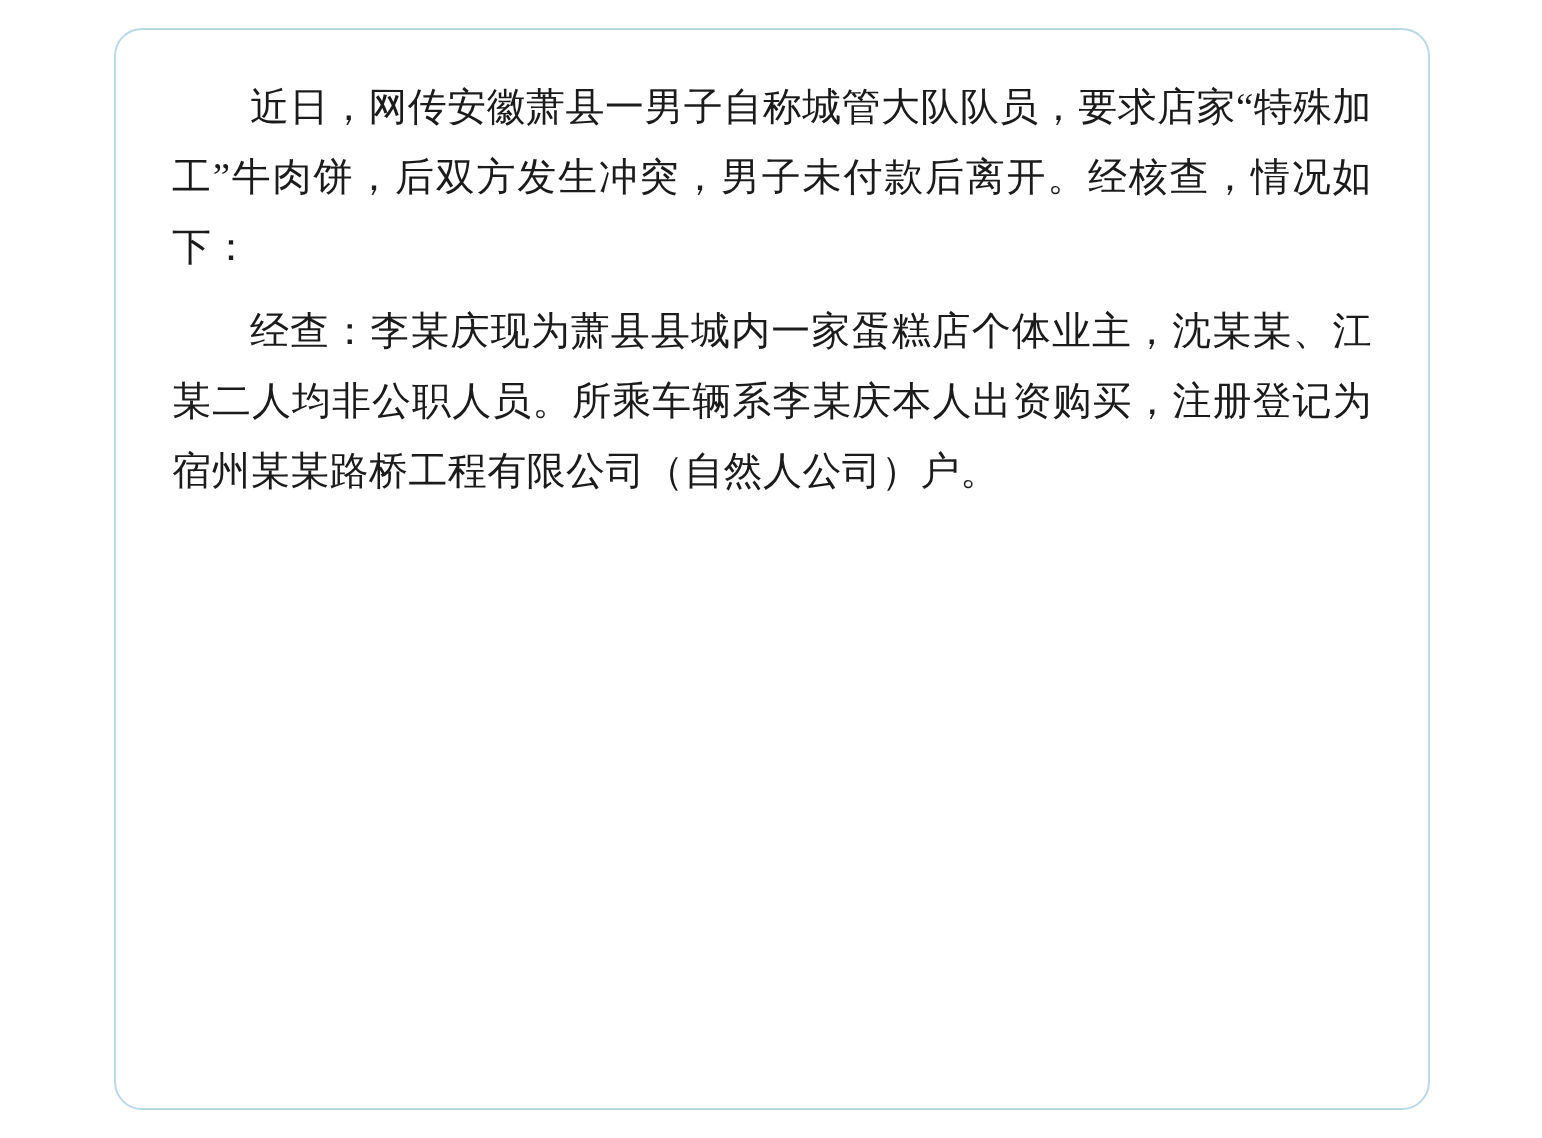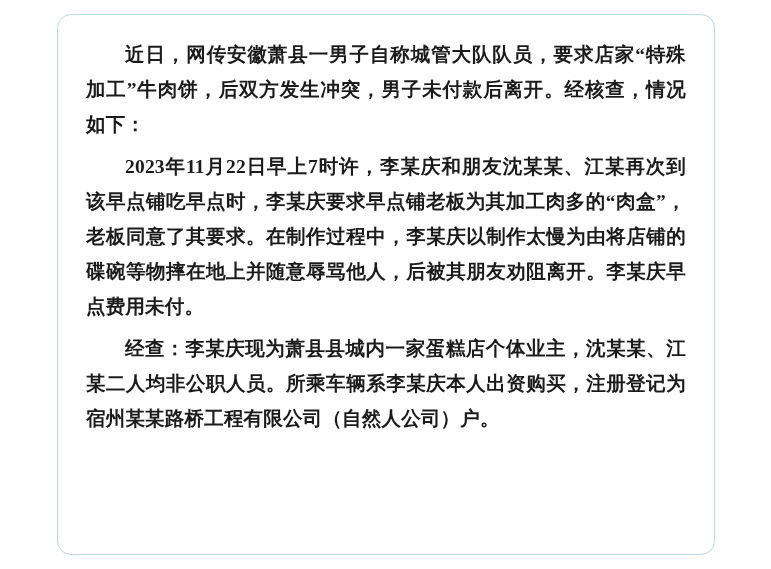--- a/index.html
+++ b/index.html
@@ -12,21 +12,20 @@
     background: #ffffff;
     font-family: "Liberation Serif", "DejaVu Serif", serif;
     overflow: hidden;
   }
   .page {
     position: relative;
     width: 771px;
     height: 569px;
     background: #ffffff;
     box-sizing: border-box;
-    font-weight: bold;
   }
   .card {
     position: absolute;
     left: 57px;
     top: 14px;
     width: 658px;
     height: 541px;
     box-sizing: border-box;
     border: 1px solid #b9d8e8;
     border-radius: 14px;
@@ -46,19 +45,18 @@
     text-indent: 2em;
   }
 </style>
 </head>
 <body>
 
 <div class="page">
   <div class="card">
     <div class="body-text">
       <p class="para">近日，网传安徽萧县一男子自称城管大队队员，要求店家“特殊加工”牛肉饼，后双方发生冲突，男子未付款后离开。经核查，情况如下：</p>
-      <p class="para">2023年11月22日早上7时许，李某庆和朋友沈某某、江某再次到该早点铺吃早点时，李某庆要求早点铺老板为其加工肉多的“肉盒”，老板同意了其要求。在制作过程中，李某庆以制作太慢为由将店铺的碟碗等物摔在地上并随意辱骂他人，后被其朋友劝阻离开。李某庆早点费用未付。</p>
       <p class="para">经查：李某庆现为萧县县城内一家蛋糕店个体业主，沈某某、江某二人均非公职人员。所乘车辆系李某庆本人出资购买，注册登记为宿州某某路桥工程有限公司（自然人公司）户。</p>
 
     </div>
 
   </div>
 </div>
 
 </body></html>

